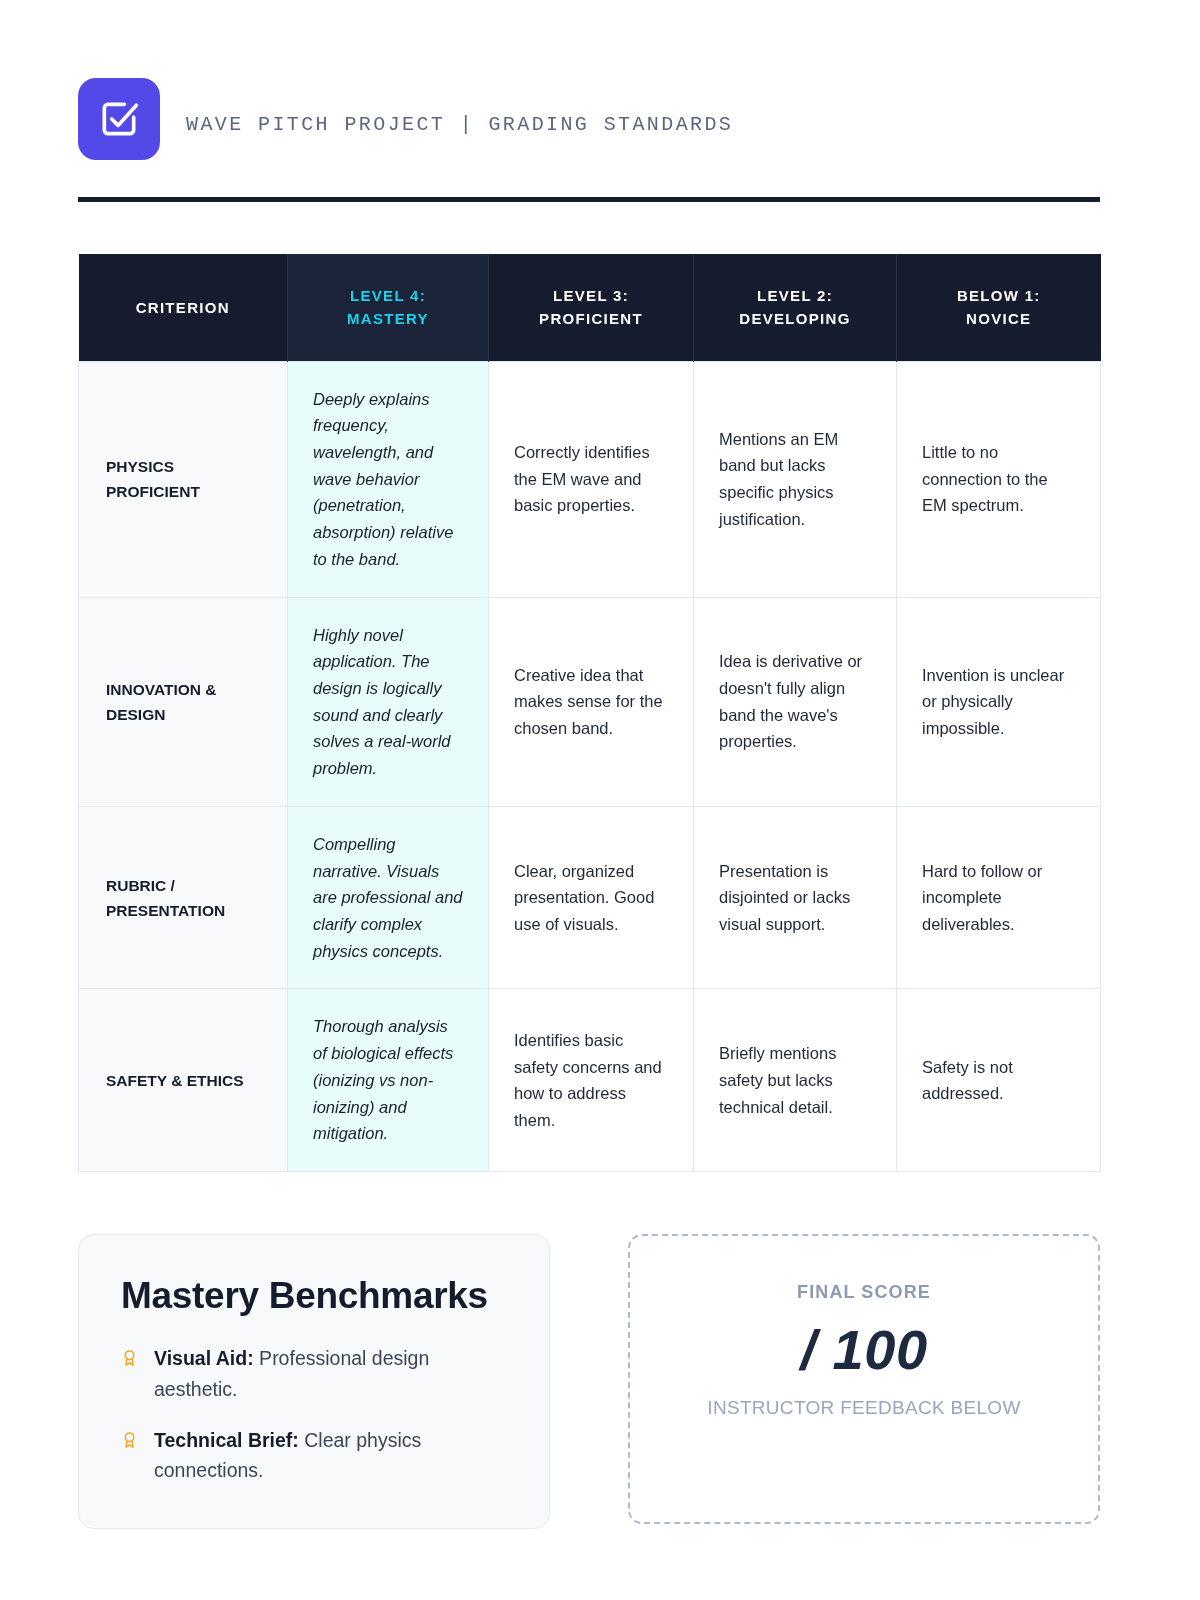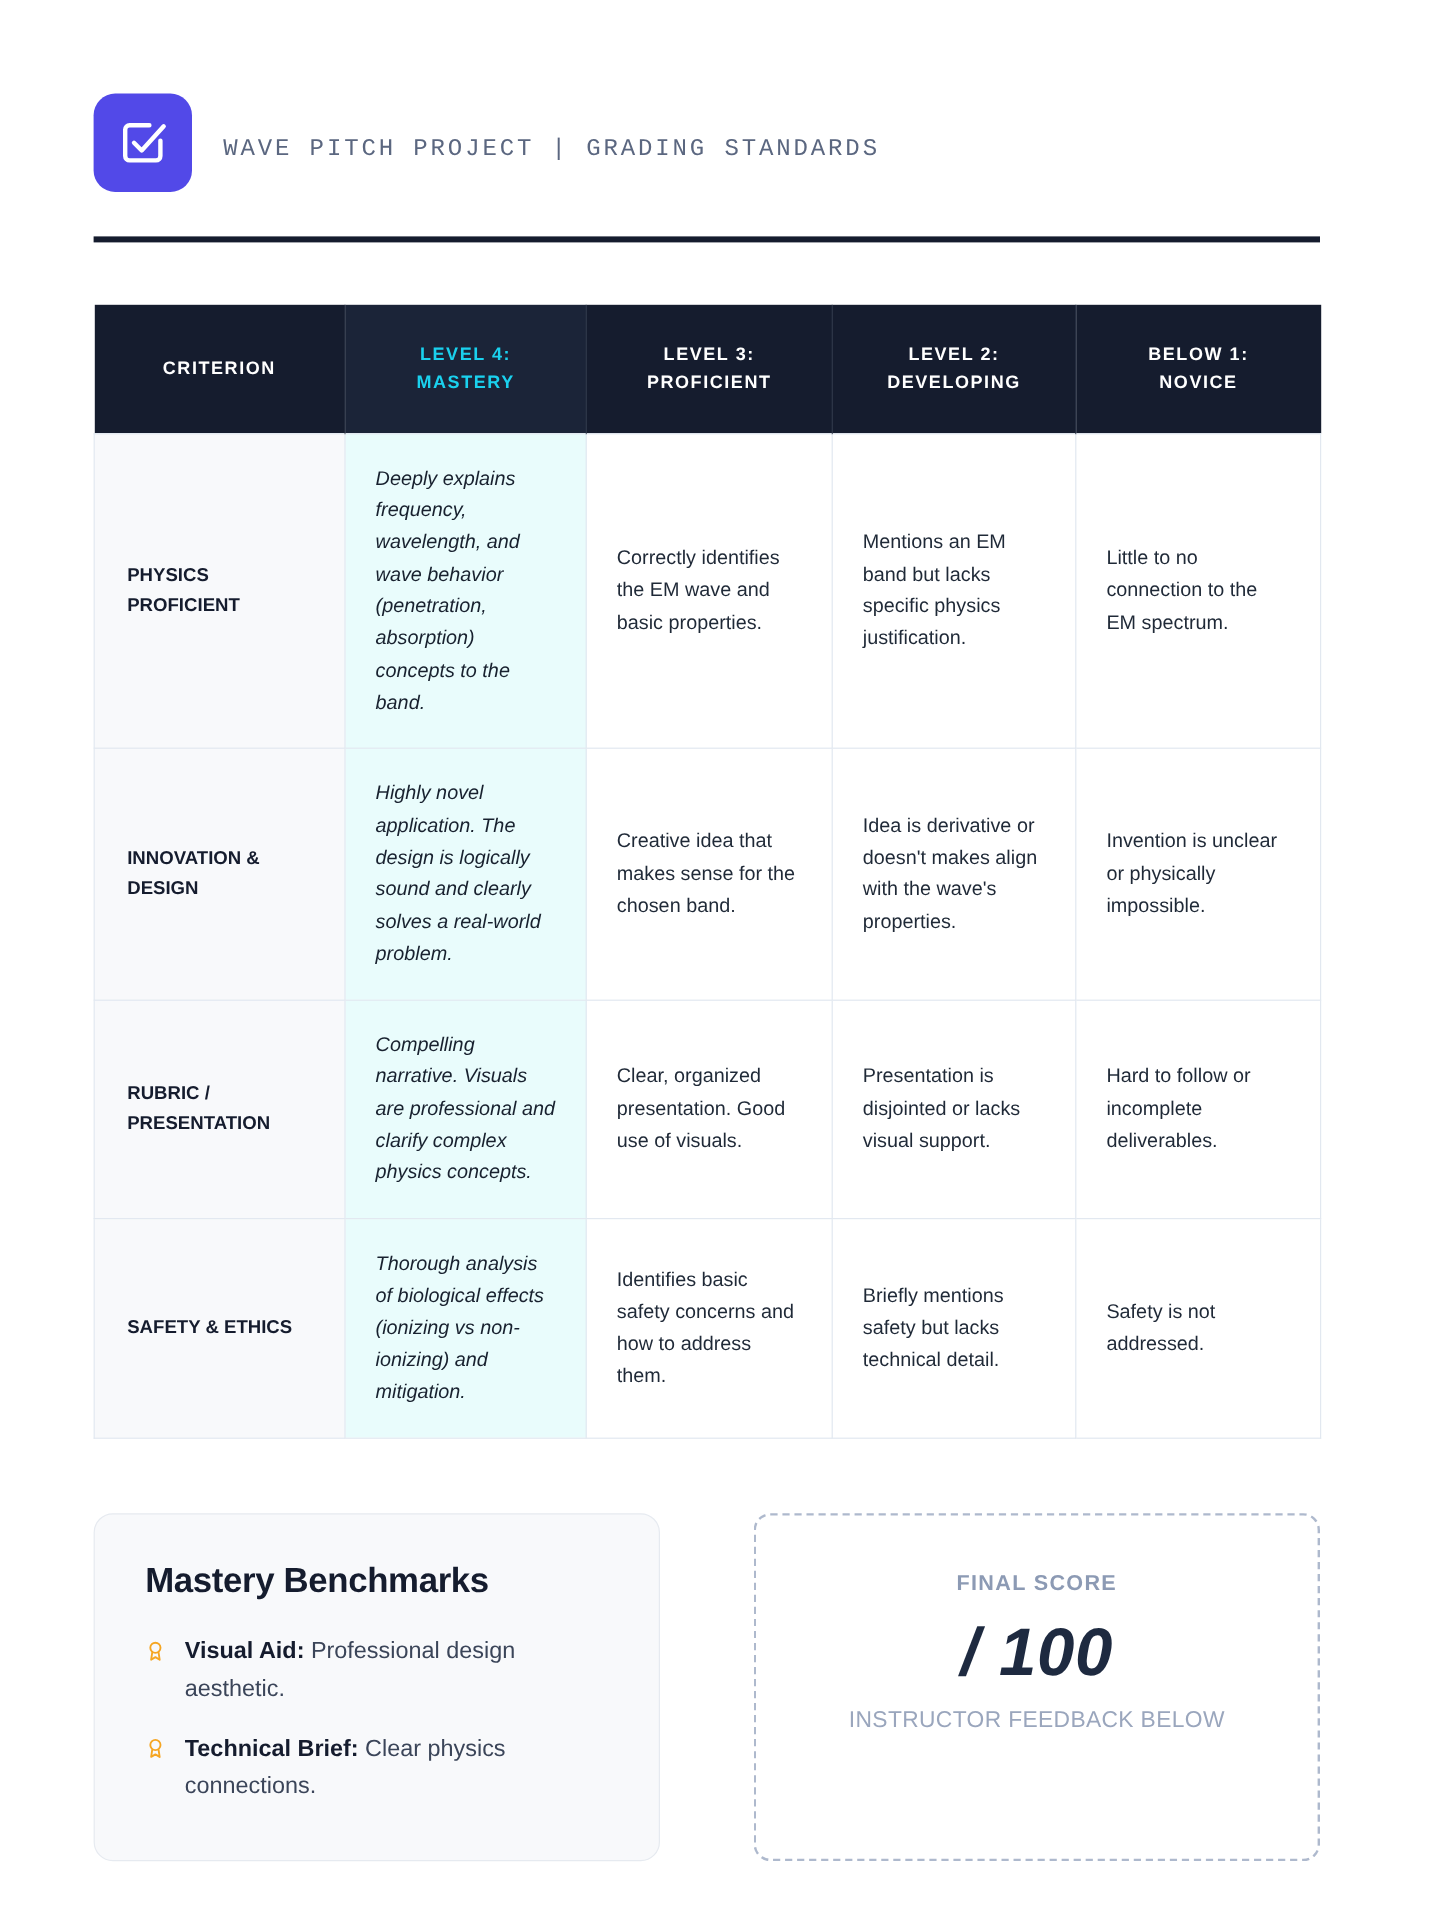--- a/index.html
+++ b/index.html
@@ -130,21 +130,21 @@
   .benchmarks-card {
     width: 472px;
     background: #f8f9fb;
     border: 1px solid #e6eaf0;
     border-radius: 16px;
     padding: 40px 38px 42px 42px;
     min-height: 290px;
   }
 
   .benchmarks-title {
-    font-size: 29px;
+    font-size: 37px;
     font-weight: 700;
     color: #151c2e;
     letter-spacing: -0.3px;
     margin-bottom: 26px;
   }
 
   .benchmark-item {
     display: flex;
     gap: 16px;
     align-items: flex-start;
@@ -240,30 +240,30 @@
         </th>
         <th class="col-l1">
           <span>BELOW 1:</span><br>
           <span>NOVICE</span>
         </th>
       </tr>
     </thead>
     <tbody>
       <tr>
         <td class="criterion-cell">PHYSICS PROFICIENT</td>
-        <td class="mastery-cell">Deeply explains frequency, wavelength, and wave behavior (penetration, absorption) concepts to the band.</td>
+        <td class="mastery-cell">Deeply explains frequency, wavelength, and wave behavior (penetration, absorption) relative to the band.</td>
         <td>Correctly identifies the EM wave and basic properties.</td>
         <td>Mentions an EM band but lacks specific physics justification.</td>
         <td>Little to no connection to the EM spectrum.</td>
       </tr>
       <tr>
         <td class="criterion-cell">INNOVATION &amp; DESIGN</td>
         <td class="mastery-cell">Highly novel application. The design is logically sound and clearly solves a real-world problem.</td>
         <td>Creative idea that makes sense for the chosen band.</td>
-        <td>Idea is derivative or doesn't makes align with the wave's properties.</td>
+        <td>Idea is derivative or doesn't fully align band the wave's properties.</td>
         <td>Invention is unclear or physically impossible.</td>
       </tr>
       <tr>
         <td class="criterion-cell">RUBRIC / PRESENTATION</td>
         <td class="mastery-cell">Compelling narrative. Visuals are professional and clarify complex physics concepts.</td>
         <td>Clear, organized presentation. Good use of visuals.</td>
         <td>Presentation is disjointed or lacks visual support.</td>
         <td>Hard to follow or incomplete deliverables.</td>
       </tr>
       <tr>

